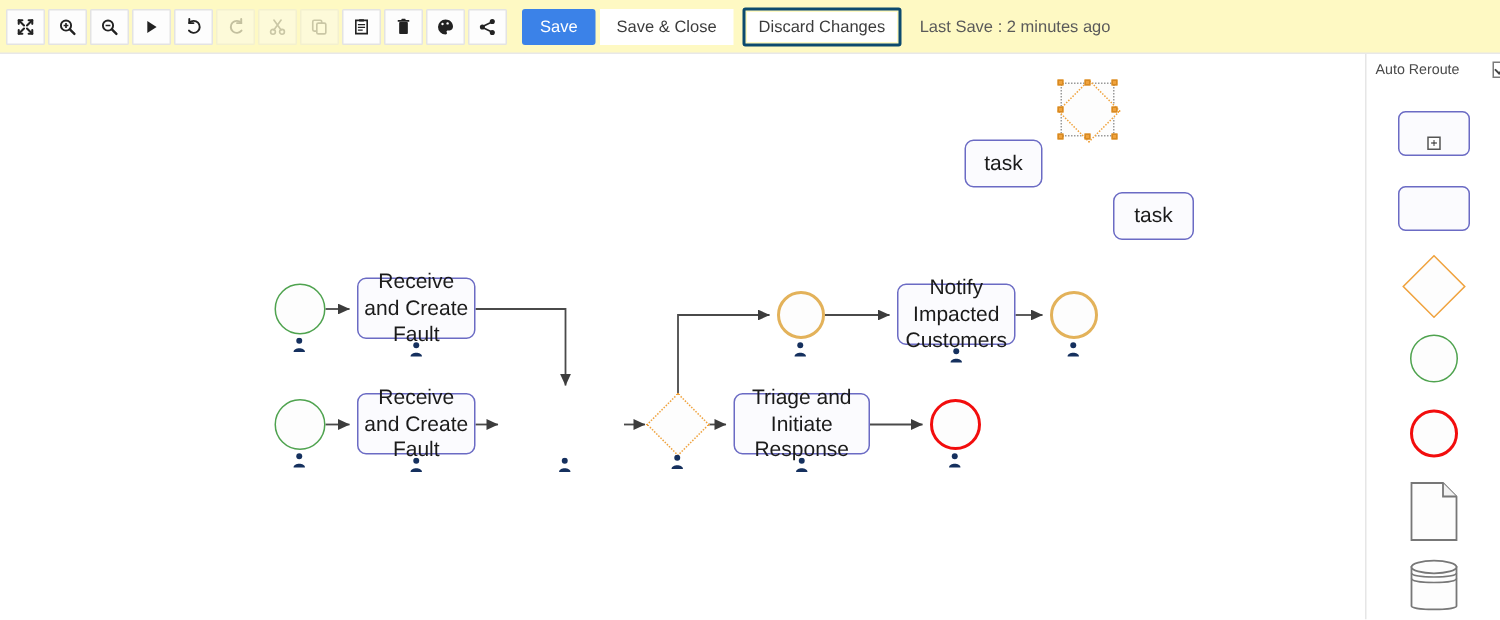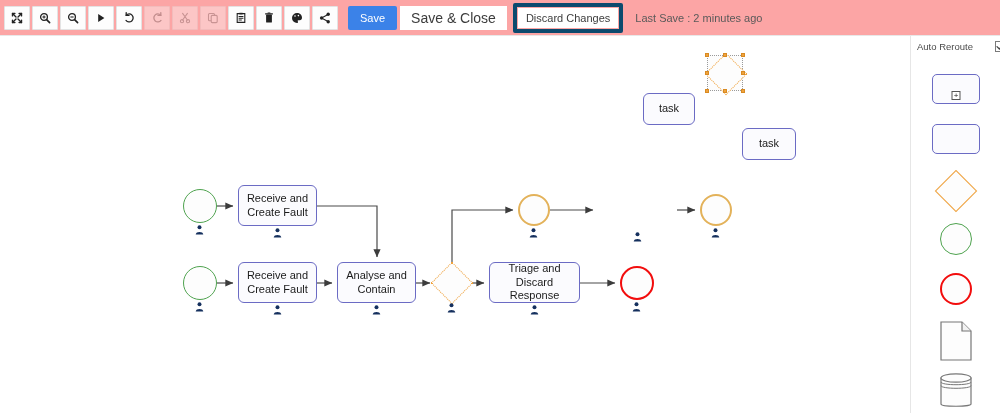--- a/index.html
+++ b/index.html
@@ -13,21 +13,21 @@
   #app {
     position: relative;
     width: 1000px; height: 413px;
     background: #ffffff;
   }
 
   
   .toolbar {
     position: absolute; left: 0; top: 0;
     width: 1000px; height: 36px;
-    background: #fca5a5;
+    background: #fef9c3;
     display: flex;
     align-items: center;
     padding-left: 4px;
     border-bottom: 1px solid #e8e8e8;
   }
   .tb-btn {
     width: 26px; height: 24px;
     margin-right: 2px;
     background: #fdfdfd;
     border: 1px solid #e3e3e3;
@@ -44,27 +44,27 @@
     background: #3b82e8; color: #ffffff;
     border: none; border-radius: 2px;
     font-size: 11px; font-family: "Liberation Sans", sans-serif;
     display: flex; align-items: center; justify-content: center;
     cursor: pointer; margin-left: 4px;
   }
   .btn-plain {
     height: 24px; padding: 0 11px;
     background: #ffffff; color: #3c3c3c;
     border: none;
-    font-size: 14px; font-family: "Liberation Sans", sans-serif;
+    font-size: 11px; font-family: "Liberation Sans", sans-serif;
     display: flex; align-items: center; justify-content: center;
     cursor: pointer; margin-left: 3px;
   }
   .btn-discard-wrap {
     margin-left: 6px;
-    border: 4px solid #0c4a6e;
+    border: 2px solid #0c4a6e;
     border-radius: 2px;
     padding: 1px;
     display: flex; align-items: flex-end;
   }
   .btn-discard {
     height: 20px; padding: 0 8px;
     background: #ffffff; color: #3c3c3c;
     border: none;
     font-size: 11px; font-family: "Liberation Sans", sans-serif;
     display: flex; align-items: center; justify-content: center;
@@ -86,21 +86,21 @@
     overflow: hidden;
   }
   .node { position: absolute; }
 
   .task-box {
     border: 1.4px solid #6b6bc4;
     border-radius: 6px;
     background: #fbfbfe;
     display: flex; align-items: center; justify-content: center;
     text-align: center;
-    font-size: 11px;
+    font-size: 14px;
     line-height: 1.25;
     color: #1b1b1b;
     padding: 2px;
     cursor: pointer;
   }
   .ev-circle {
     border-radius: 50%;
     background: #fdfdfd;
     cursor: pointer;
   }
@@ -371,20 +371,21 @@
       <circle cx="5" cy="2.4" r="2.2" fill="#15305e"></circle>
         <path d="M0.8 10.6 C0.8 6.9 9.2 6.9 9.2 10.6 Z" fill="#15305e"></path>
     </svg>
 
     <div class="node ev-circle ev-inter" style="left:518px;top:158px;width:32px;height:32px;"></div>
     <svg class="badge-person" style="left:529px;top:192px;" viewBox="0 0 10 11">
       <circle cx="5" cy="2.4" r="2.2" fill="#15305e"></circle>
         <path d="M0.8 10.6 C0.8 6.9 9.2 6.9 9.2 10.6 Z" fill="#15305e"></path>
     </svg>
 
+    <div class="node task-box" style="left:598px;top:153px;width:79px;height:41px;">Notify Impacted Customers</div>
     <svg class="badge-person" style="left:633px;top:196px;" viewBox="0 0 10 11">
       <circle cx="5" cy="2.4" r="2.2" fill="#15305e"></circle>
         <path d="M0.8 10.6 C0.8 6.9 9.2 6.9 9.2 10.6 Z" fill="#15305e"></path>
     </svg>
 
     <div class="node ev-circle ev-inter" style="left:700px;top:158px;width:32px;height:32px;"></div>
     <svg class="badge-person" style="left:711px;top:192px;" viewBox="0 0 10 11">
       <circle cx="5" cy="2.4" r="2.2" fill="#15305e"></circle>
         <path d="M0.8 10.6 C0.8 6.9 9.2 6.9 9.2 10.6 Z" fill="#15305e"></path>
     </svg>
@@ -394,35 +395,34 @@
       <circle cx="5" cy="2.4" r="2.2" fill="#15305e"></circle>
         <path d="M0.8 10.6 C0.8 6.9 9.2 6.9 9.2 10.6 Z" fill="#15305e"></path>
     </svg>
 
     <div class="node task-box" style="left:238px;top:226px;width:79px;height:41px;">Receive and Create Fault</div>
     <svg class="badge-person" style="left:273px;top:269px;" viewBox="0 0 10 11">
       <circle cx="5" cy="2.4" r="2.2" fill="#15305e"></circle>
         <path d="M0.8 10.6 C0.8 6.9 9.2 6.9 9.2 10.6 Z" fill="#15305e"></path>
     </svg>
 
-    <div class="node task-box" style="left:337px;top:226px;width:79px;height:41px;">Analyse and Contain</div>
     <svg class="badge-person" style="left:372px;top:269px;" viewBox="0 0 10 11">
       <circle cx="5" cy="2.4" r="2.2" fill="#15305e"></circle>
         <path d="M0.8 10.6 C0.8 6.9 9.2 6.9 9.2 10.6 Z" fill="#15305e"></path>
     </svg>
 
     <div class="node gateway" style="left:437px;top:232px;width:30px;height:30px;">
       <div class="dia"></div>
     </div>
     <svg class="badge-person" style="left:447px;top:267px;" viewBox="0 0 10 11">
       <circle cx="5" cy="2.4" r="2.2" fill="#15305e"></circle>
         <path d="M0.8 10.6 C0.8 6.9 9.2 6.9 9.2 10.6 Z" fill="#15305e"></path>
     </svg>
 
-    <div class="node task-box" style="left:489px;top:226px;width:91px;height:41px;">Triage and Discard Response</div>
+    <div class="node task-box" style="left:489px;top:226px;width:91px;height:41px;">Triage and Initiate Response</div>
     <svg class="badge-person" style="left:530px;top:269px;" viewBox="0 0 10 11">
       <circle cx="5" cy="2.4" r="2.2" fill="#15305e"></circle>
         <path d="M0.8 10.6 C0.8 6.9 9.2 6.9 9.2 10.6 Z" fill="#15305e"></path>
     </svg>
 
     <div class="node ev-circle ev-end" style="left:620px;top:230px;width:34px;height:34px;"></div>
     <svg class="badge-person" style="left:632px;top:266px;" viewBox="0 0 10 11">
       <circle cx="5" cy="2.4" r="2.2" fill="#15305e"></circle>
         <path d="M0.8 10.6 C0.8 6.9 9.2 6.9 9.2 10.6 Z" fill="#15305e"></path>
     </svg>

